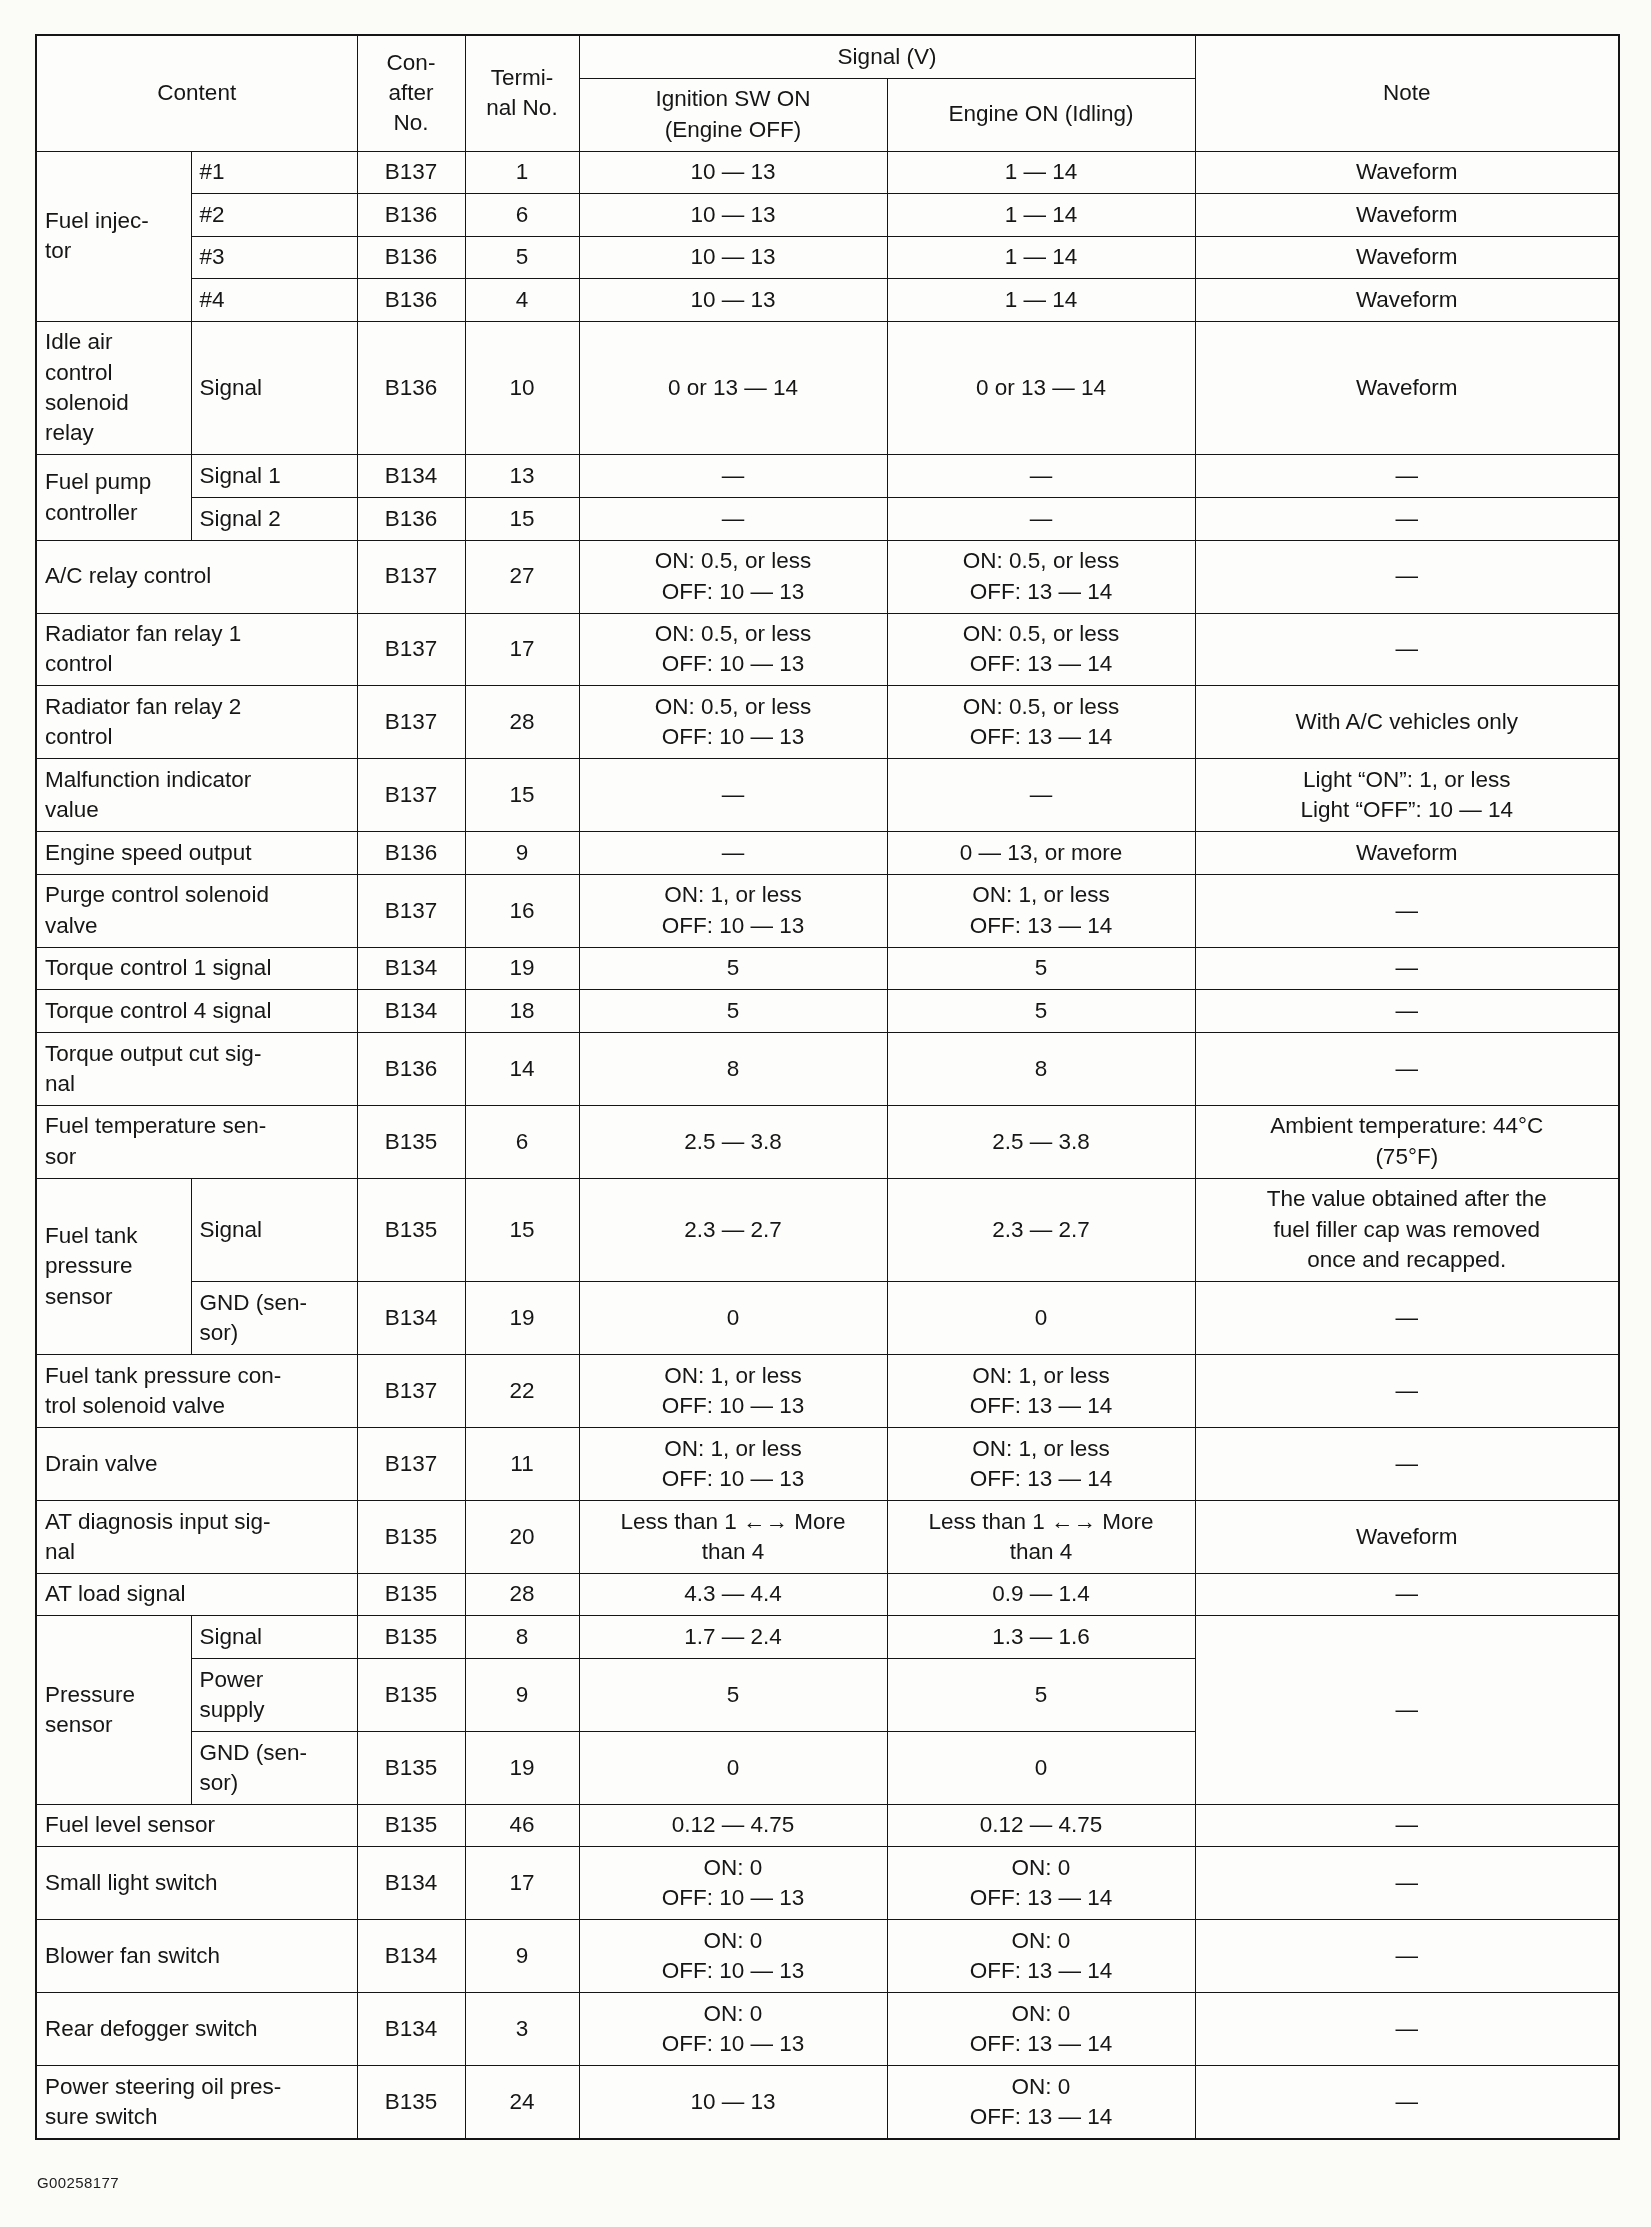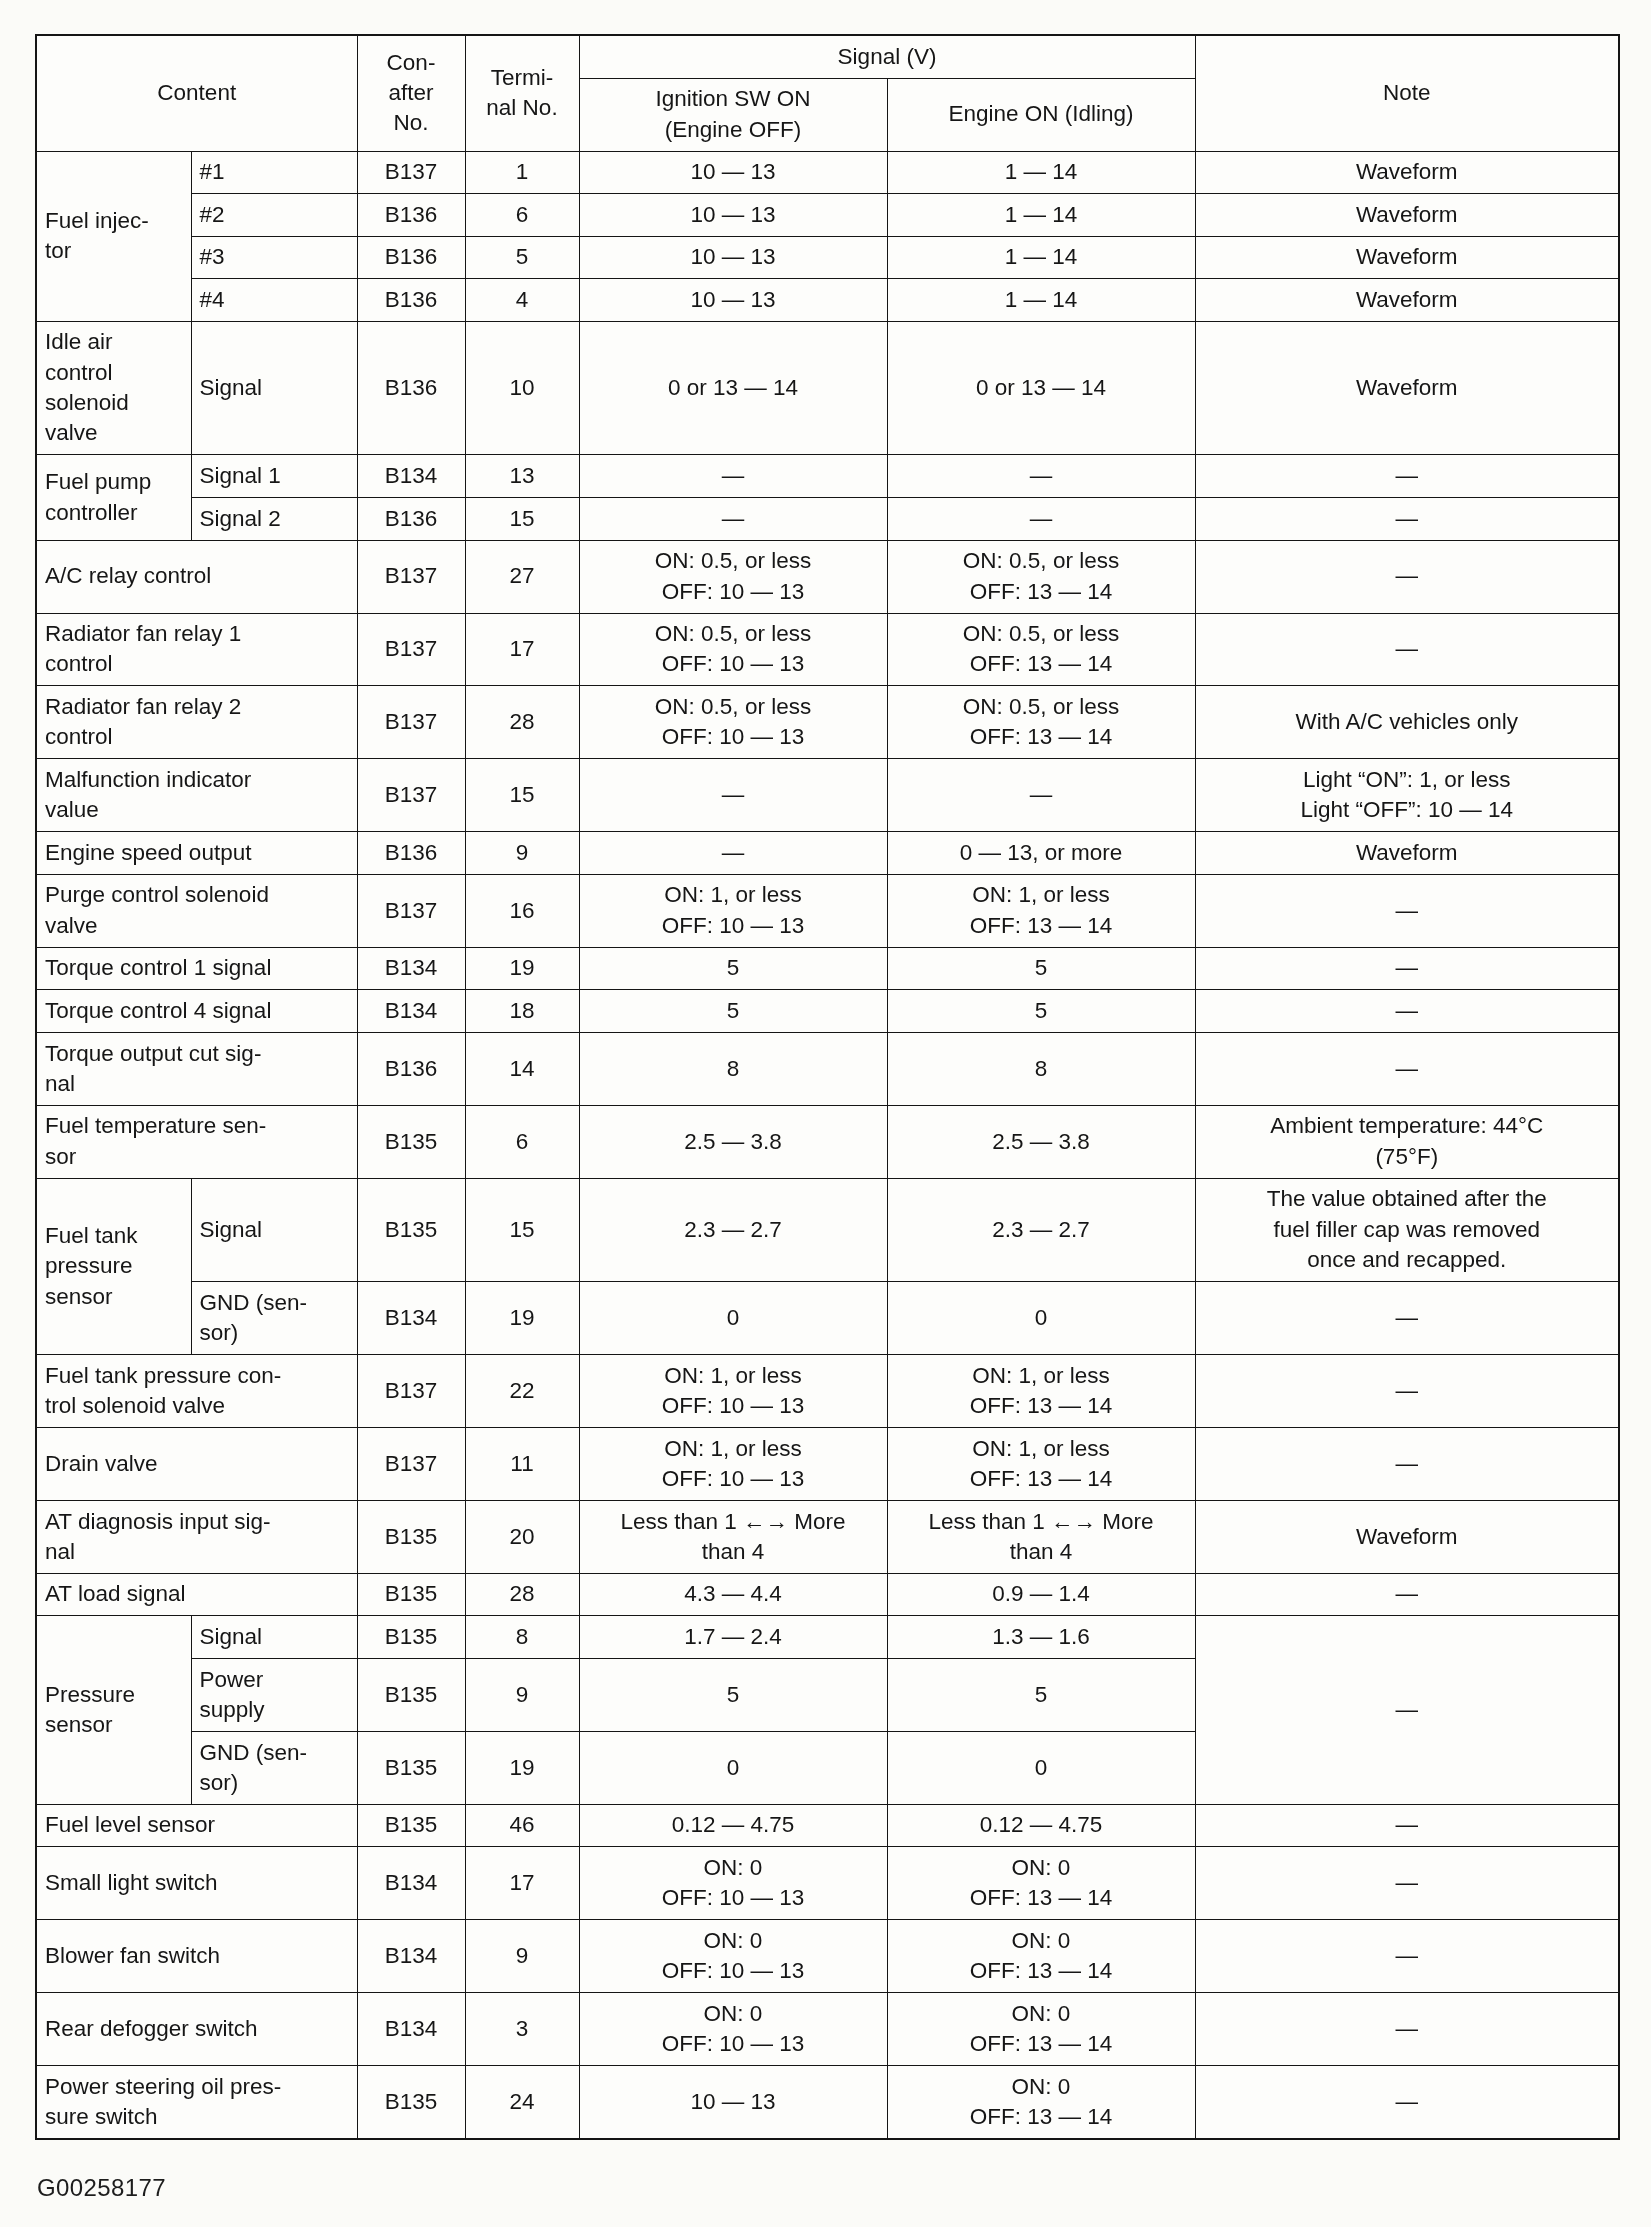--- a/index.html
+++ b/index.html
@@ -36,21 +36,21 @@
     white-space: pre-line;
     font-weight: 400;
     height: 39px;
     overflow: hidden;
   }
   td.al { text-align: left; }
   .figure-code {
     position: absolute;
     left: 37px;
     top: 2174px;
-    font-size: 24px;
+    font-size: 15px;
     letter-spacing: 0.4px;
     color: #1d1d1d;
   }
 </style>
 </head>
 <body>
 
 <div class="page">
 
   <table class="signal-table">
@@ -112,21 +112,21 @@
           <td>B136</td>
           <td>4</td>
           <td>10 — 13</td>
           <td>1 — 14</td>
           <td>Waveform</td>
         </tr>
         <tr>
           <td class="al">Idle air
 control
 solenoid
-valve</td>
+relay</td>
           <td class="al">Signal</td>
           <td>B136</td>
           <td>10</td>
           <td>0 or 13 — 14</td>
           <td>0 or 13 — 14</td>
           <td>Waveform</td>
         </tr>
         <tr>
           <td rowspan="2" class="al">Fuel pump
 controller</td>

